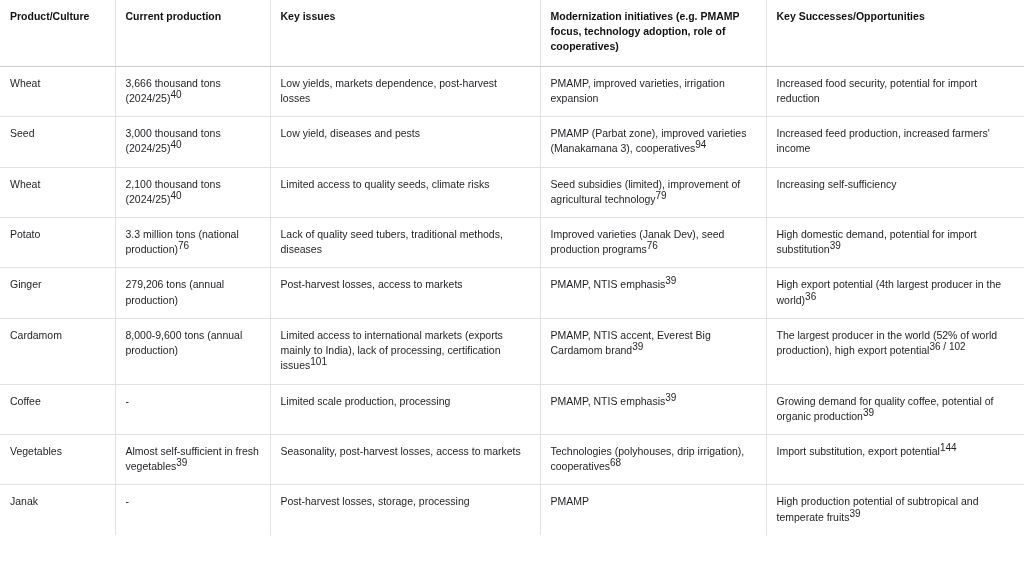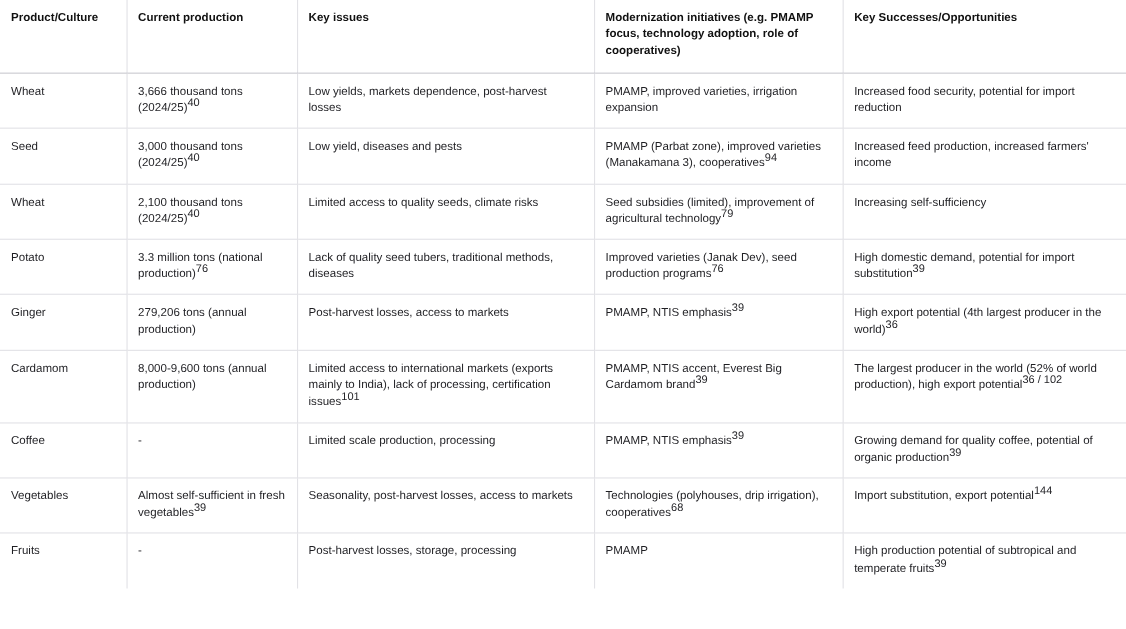--- a/index.html
+++ b/index.html
@@ -222,21 +222,21 @@
           </td>
           <td>
             <span class="cell-text">Technologies (polyhouses, drip irrigation), cooperatives<sup>68</sup></span>
           </td>
           <td>
             <span class="cell-text">Import substitution, export potential<sup>144</sup></span>
           </td>
         </tr>
         <tr>
           <td>
-            <span class="cell-text">Fruits</span>
+            <span class="cell-text">Janak</span>
           </td>
           <td>
             <span class="cell-text">-</span>
           </td>
           <td>
             <span class="cell-text">Post-harvest losses, storage, processing</span>
           </td>
           <td>
             <span class="cell-text">PMAMP</span>
           </td>

